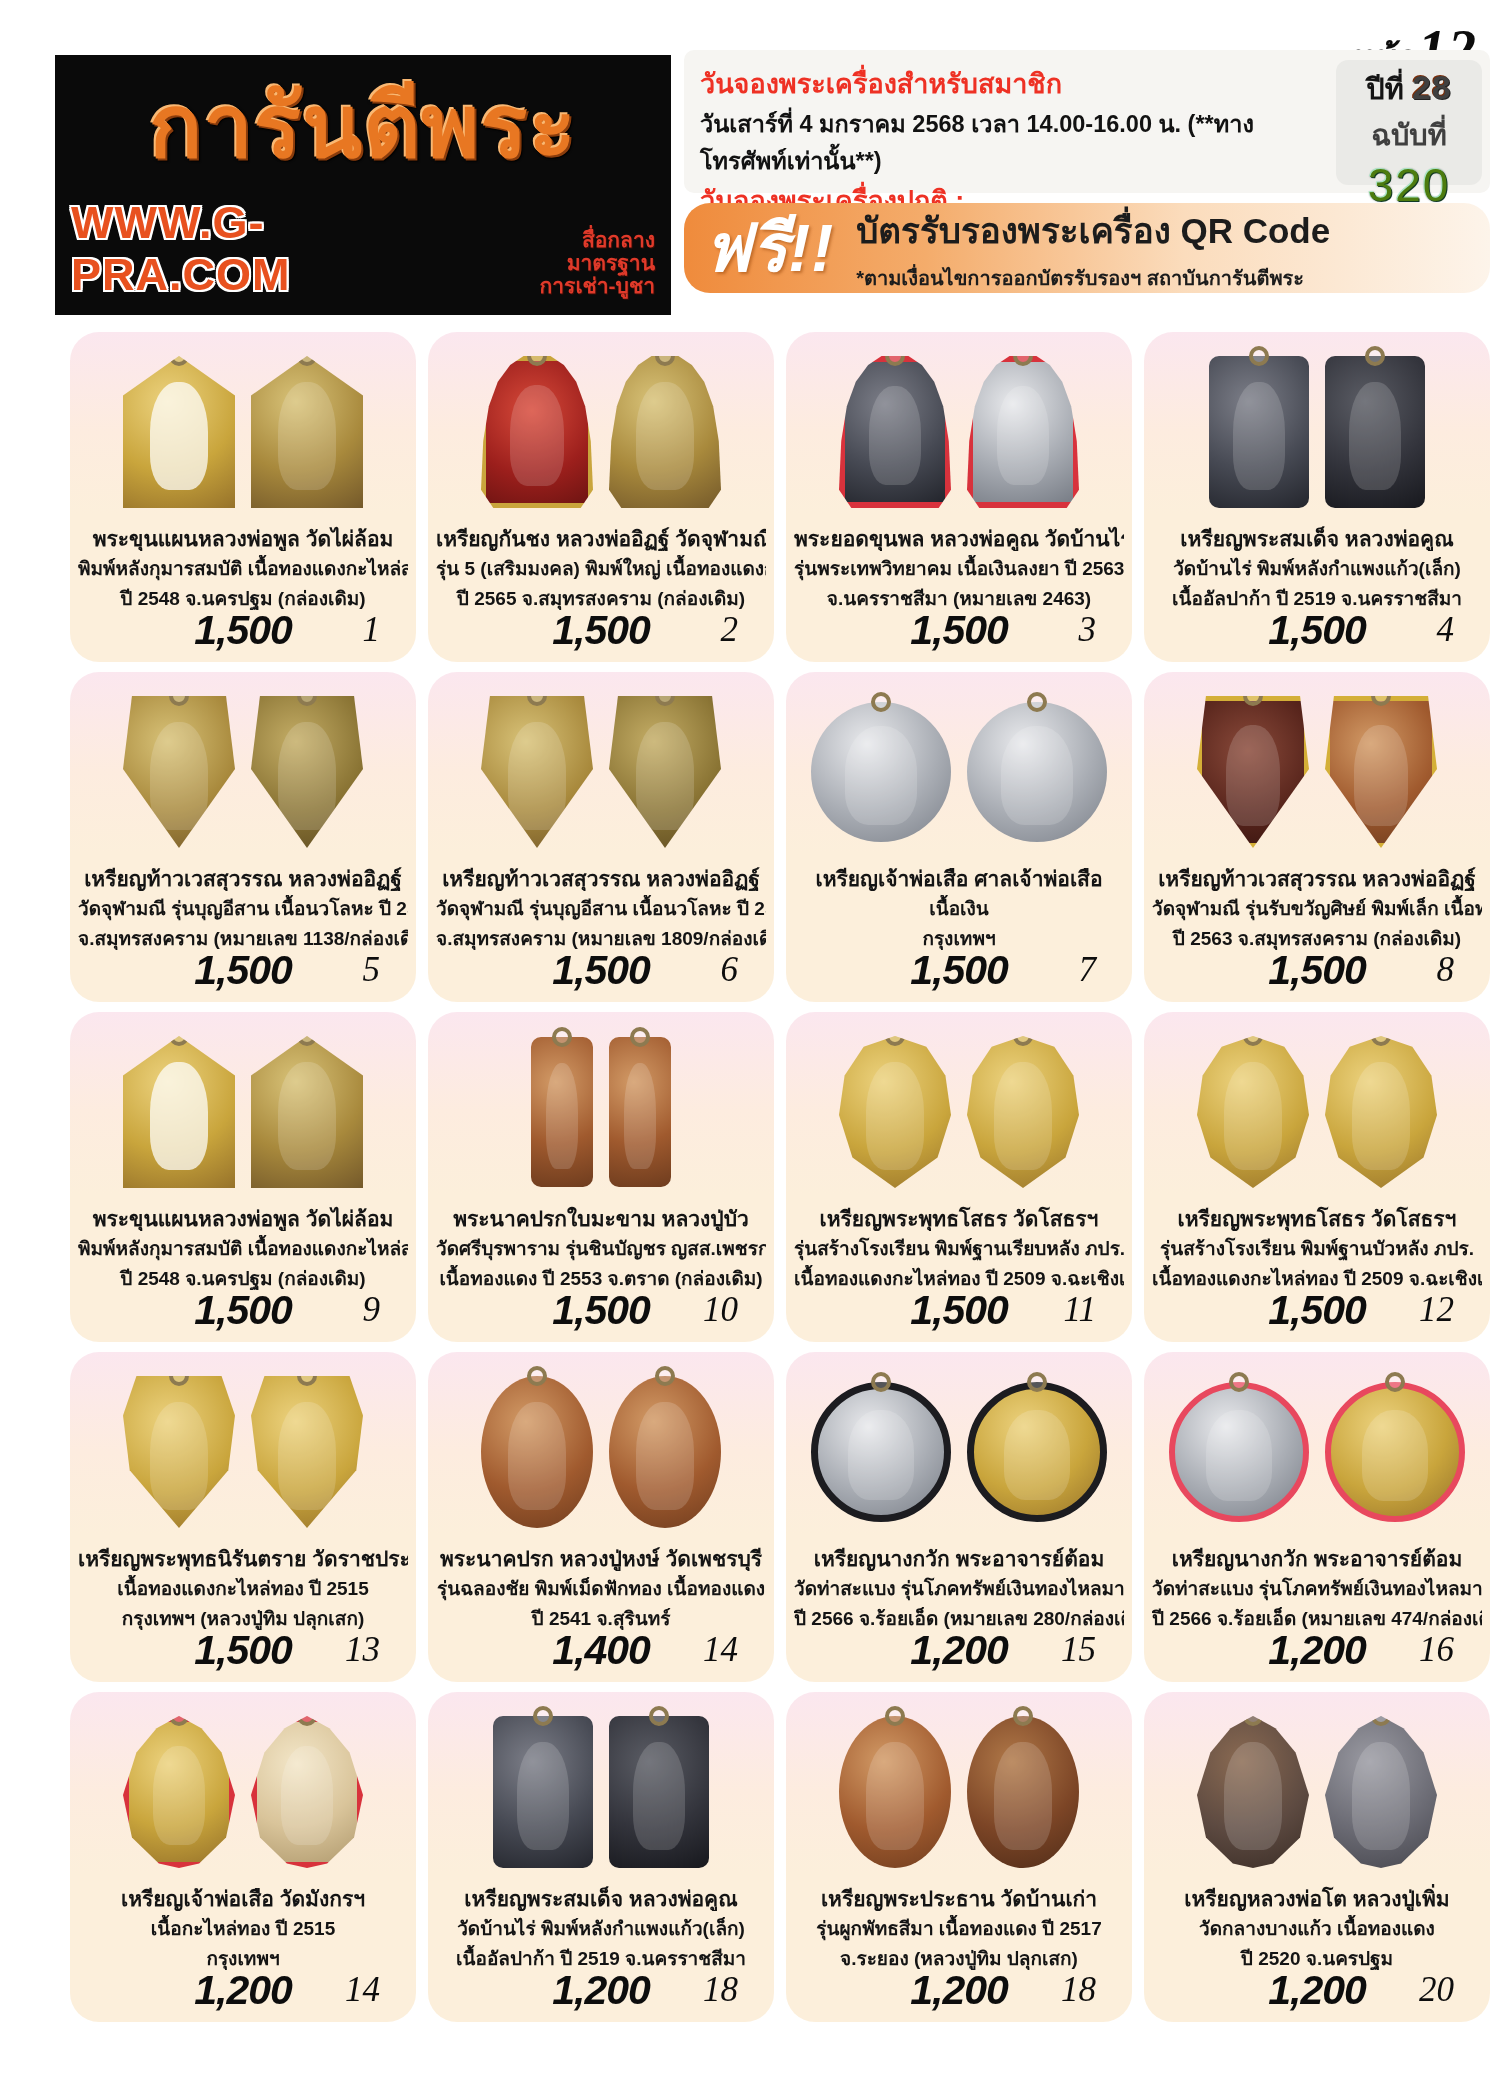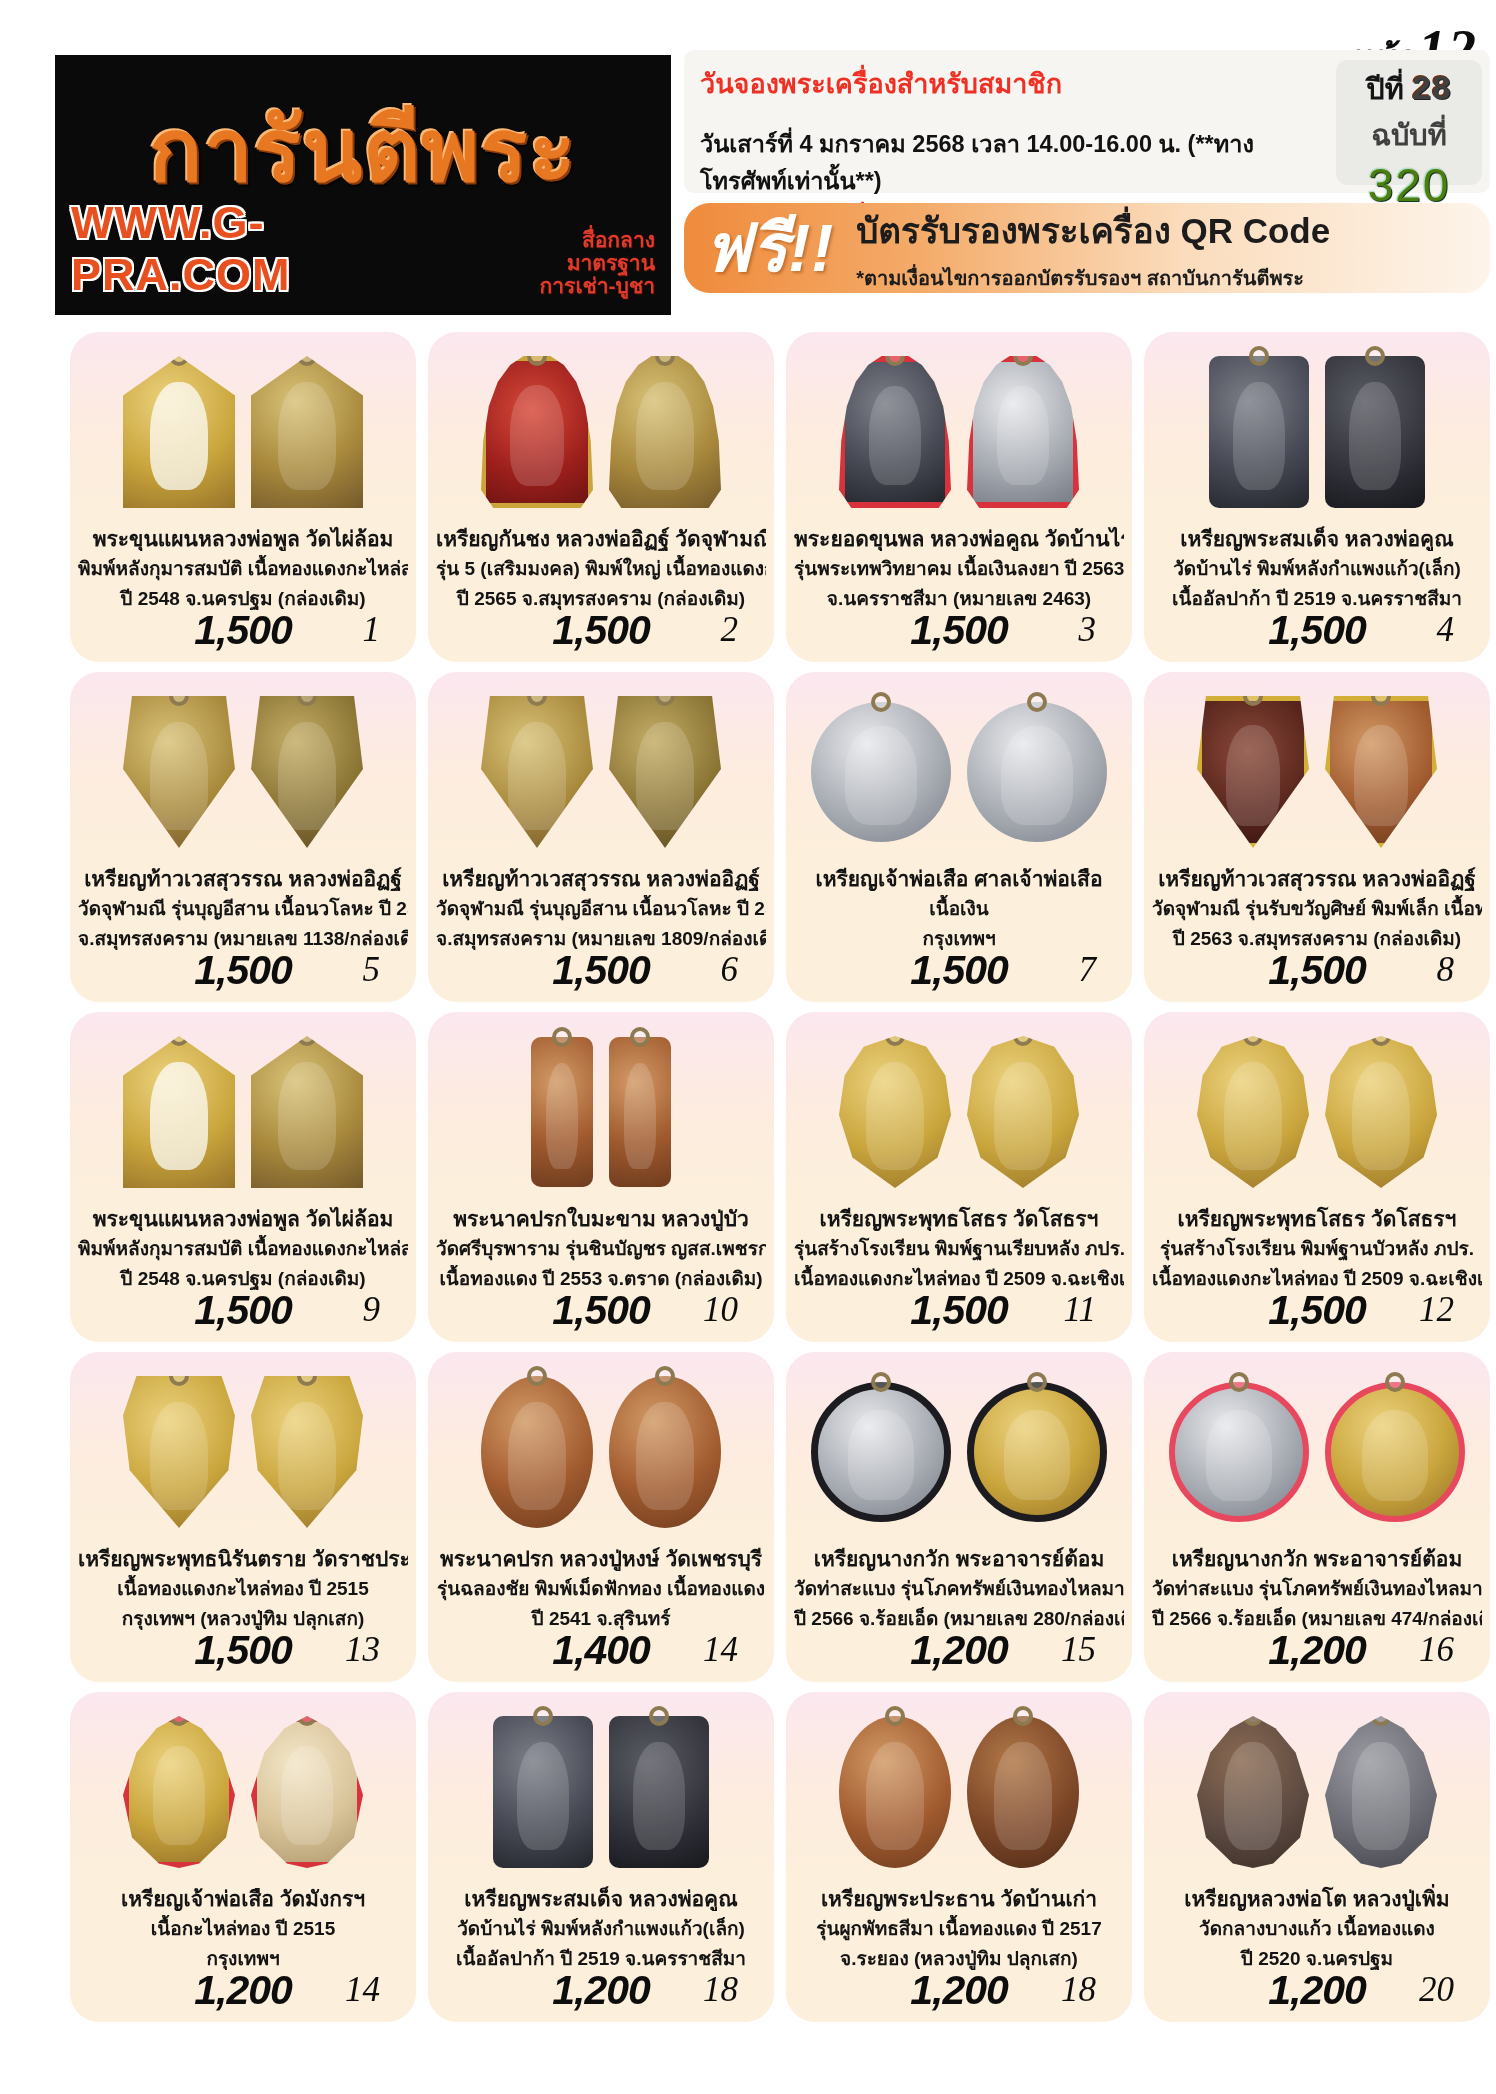--- a/index.html
+++ b/index.html
@@ -7,30 +7,30 @@
   body { position:relative; overflow:hidden; }
 
   
   .page-no { position:absolute; top:18px; right:18px; width:220px; text-align:right; color:#0d0d0d; font-style:italic; }
   .page-no .lbl { font-size:34px; font-weight:700; }
   .page-no .num { font-size:56px; font-weight:600; font-family:"Liberation Serif", serif; letter-spacing:2px; }
 
   .logo-box { position:absolute; left:55px; top:55px; width:616px; height:260px; background:#0a0a0a; padding:10px 16px 8px; display:flex; flex-direction:column; justify-content:flex-end; }
   .logo-title { text-align:center; font-size:88px; font-weight:800; line-height:1.05; color:#e87722;
     text-shadow:-2px -2px 0 #f9b873, 2px 2px 0 #8a3c0c, 0 0 3px #000, 3px 3px 2px #000; letter-spacing:1px; }
-  .logo-row { display:flex; align-items:flex-end; justify-content:center; gap:10px; padding-bottom:6px; }
+  .logo-row { display:flex; align-items:flex-end; justify-content:center; gap:10px; padding-bottom:6px;margin-top:24px; }
   .logo-url { font-size:45px; font-weight:800; color:#e8511f; letter-spacing:1px;
     text-shadow:-2px 0 0 #fff, 2px 0 0 #fff, 0 -2px 0 #fff, 0 2px 0 #fff, -2px -2px 0 #fff, 2px 2px 0 #fff, -2px 2px 0 #fff, 2px -2px 0 #fff; }
   .logo-tag { text-align:right; color:#e03a2a; font-weight:800; font-size:21px; line-height:1.1; padding-bottom:4px;
     text-shadow:1px 1px 0 #3a0c06; }
 
   .info-wrap { position:absolute; left:684px; top:50px; width:806px; height:143px; background:#f6f5f2; border-radius:10px; display:flex; padding:10px 8px 8px 16px; gap:10px; }
   .booking { flex:1; display:flex; flex-direction:column; justify-content:space-between; padding:2px 0; }
   .bk-red { color:#ee3124; font-weight:800; font-size:27px; }
-  .bk-black { color:#121212; font-weight:700; font-size:23.5px;margin-top:20px; }
+  .bk-black { color:#121212; font-weight:700; font-size:23.5px; }
   .issue-box { width:146px; background:#eaeae7; border-radius:12px; text-align:center; padding:6px 4px 4px; display:flex; flex-direction:column; justify-content:space-between; }
   .issue-line1 { font-size:29px; font-weight:800; color:#141414; }
   .issue-line1 .yr { color:#404040; font-size:34px; text-shadow:1px 1px 0 #222, -1px -1px 0 #7a2d08; letter-spacing:1px; }
   .issue-line2 { font-size:29px; font-weight:800; color:#404040; }
   .issue-num { font-size:46px; font-weight:400; color:#4d7c0f; letter-spacing:2px;
     text-shadow:1px 1px 0 #123a24, -1px -1px 0 #a9e6c4, 0 0 2px #123a24; }
 
   .promo { position:absolute; left:684px; top:203px; width:806px; height:90px; border-radius:26px;
     background:linear-gradient(90deg, #ef8b3c 0%, #f4ac6b 30%, #fbdcbc 62%, #fdf4ea 100%);
     display:flex; align-items:center; padding:8px 20px; gap:22px; }

